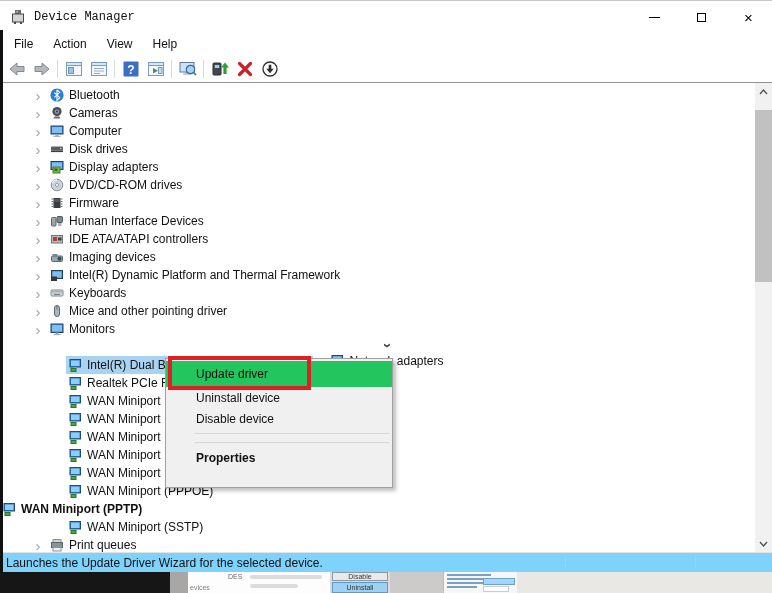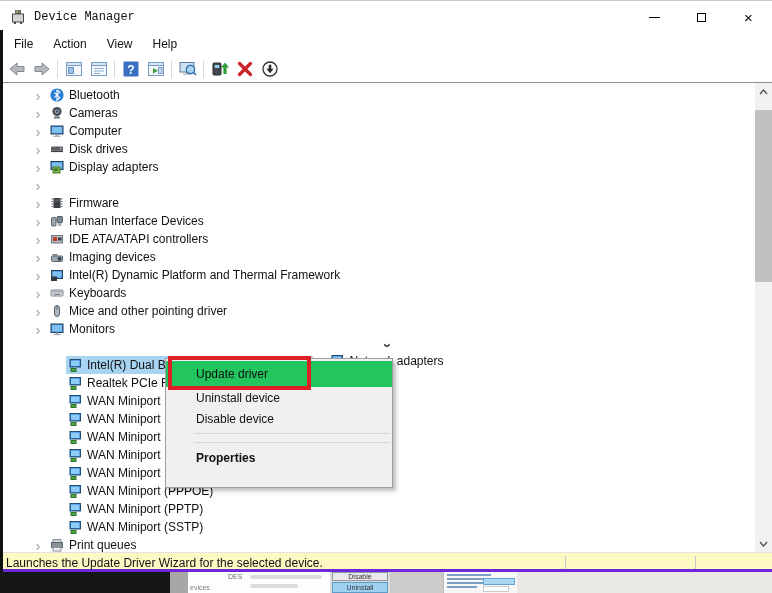--- a/index.html
+++ b/index.html
@@ -46,21 +46,21 @@
   .menu-item { height:21px; display:flex; align-items:center; padding-left:30px; }
   .menu-item.first { height:26px; }
   .menu-item.highlighted { background:#22c55e; }
   .menu-item.bold { font-weight:bold;text-align:right; }
   .menu-sep { height:9px; position:relative; }
   .menu-sep::after { content:""; position:absolute; left:28px; right:2px; top:4px; height:1px; background:#d7d7d7; }
 
   .annotation-box { position:absolute; left:168px; top:356px; width:143px; height:34px; border:4px solid #dd2025; z-index:9; }
 
   
-  .statusbar { position:absolute; left:0; top:552px; width:772px; height:24px; background:#fef9c3; border-top:1px solid #e3e3e3; border-bottom:7px solid #6d28d9; }
+  .statusbar { position:absolute; left:0; top:552px; width:772px; height:24px; background:#7dd3fc; border-top:1px solid #e3e3e3; border-bottom:3px solid #6d28d9; }
   .status-text { position:absolute; left:6px; top:3px; font-size:12px; }
   .status-div { position:absolute; top:3px; width:1px; height:13px; background:#c6c6c6; }
   .status-div.d1 { left:565px; } .status-div.d2 { left:695px; }
 
   
   .desktop-strip { position:absolute; left:0; top:572px; width:772px; height:21px; background:#e9e8e5; }
   .ds-black { position:absolute; left:0; top:0; width:170px; height:21px; background:#161616; }
   .ds-gray1 { position:absolute; left:170px; top:0; width:18px; height:21px; background:#a8a7a5; }
   .ds-panel { position:absolute; left:188px; top:0; width:142px; height:21px; background:#fdfdfd; }
   .ds-panel-title { position:absolute; left:40px; top:1px; font-size:7px; color:#6b6b6b; }
@@ -251,20 +251,30 @@
               <rect x="2" y="2.5" width="10" height="6" fill="#7fc0f2"></rect>
               <rect x="3" y="7" width="7" height="6" fill="#79b94d" stroke="#4c7c2c"></rect>
               <rect x="4.5" y="8.5" width="3" height="2.5" fill="#3f6623"></rect>
             </svg>
           </span>
           <span class="t-label">Display adapters</span>
         </span>
       </div>
       <div class="tree-row" style="padding-left: 28px;">
         <span class="chev">›</span>
+        <span class="row-content">
+          <span class="t-icon">
+            <svg width="14" height="14" viewBox="0 0 14 14">
+              <circle cx="7" cy="7" r="5.8" fill="#ccd2da" stroke="#8b929a"></circle>
+              <circle cx="7" cy="7" r="1.6" fill="#f4f6f8" stroke="#9aa1a8"></circle>
+              <path d="M2.2 5.2 A5.2 5.2 0 0 1 7 1.8" fill="none" stroke="#eef2f6" stroke-width="1.2"></path>
+            </svg>
+          </span>
+          <span class="t-label">DVD/CD-ROM drives</span>
+        </span>
       </div>
       <div class="tree-row" style="padding-left: 28px;">
         <span class="chev">›</span>
         <span class="row-content">
           <span class="t-icon">
             <svg width="14" height="14" viewBox="0 0 14 14">
               <rect x="3.5" y="2" width="7" height="10" fill="#3a3d42"></rect>
               <rect x="4.5" y="3" width="5" height="3" fill="#55585e"></rect>
               <path d="M3.5 3h-2 M3.5 5.5h-2 M3.5 8h-2 M3.5 10.5h-2 M10.5 3h2 M10.5 5.5h2 M10.5 8h2 M10.5 10.5h2" stroke="#6a6d72" stroke-width="1"></path>
             </svg>
@@ -473,21 +483,21 @@
             <svg width="14" height="14" viewBox="0 0 14 14">
               <rect x="2" y="1.5" width="10.5" height="7.5" fill="#2f7dd1" stroke="#1d4e79"></rect>
               <rect x="3" y="2.5" width="8.5" height="5.5" fill="#8ecdf8"></rect>
               <rect x="5.5" y="9" width="3" height="1.5" fill="#9aa2aa"></rect>
               <rect x="3" y="10.5" width="5" height="3" fill="#49a942" stroke="#2e7129"></rect>
             </svg>
           </span>
           <span class="t-label">WAN Miniport (PPPOE)</span>
         </span>
       </div>
-      <div class="tree-row" style="padding-left: 66px;">
+      <div class="tree-row" style=" font-weight: bold;">
         <span class="row-content">
           <span class="t-icon">
             <svg width="14" height="14" viewBox="0 0 14 14">
               <rect x="2" y="1.5" width="10.5" height="7.5" fill="#2f7dd1" stroke="#1d4e79"></rect>
               <rect x="3" y="2.5" width="8.5" height="5.5" fill="#8ecdf8"></rect>
               <rect x="5.5" y="9" width="3" height="1.5" fill="#9aa2aa"></rect>
               <rect x="3" y="10.5" width="5" height="3" fill="#49a942" stroke="#2e7129"></rect>
             </svg>
           </span>
           <span class="t-label">WAN Miniport (PPTP)</span>

